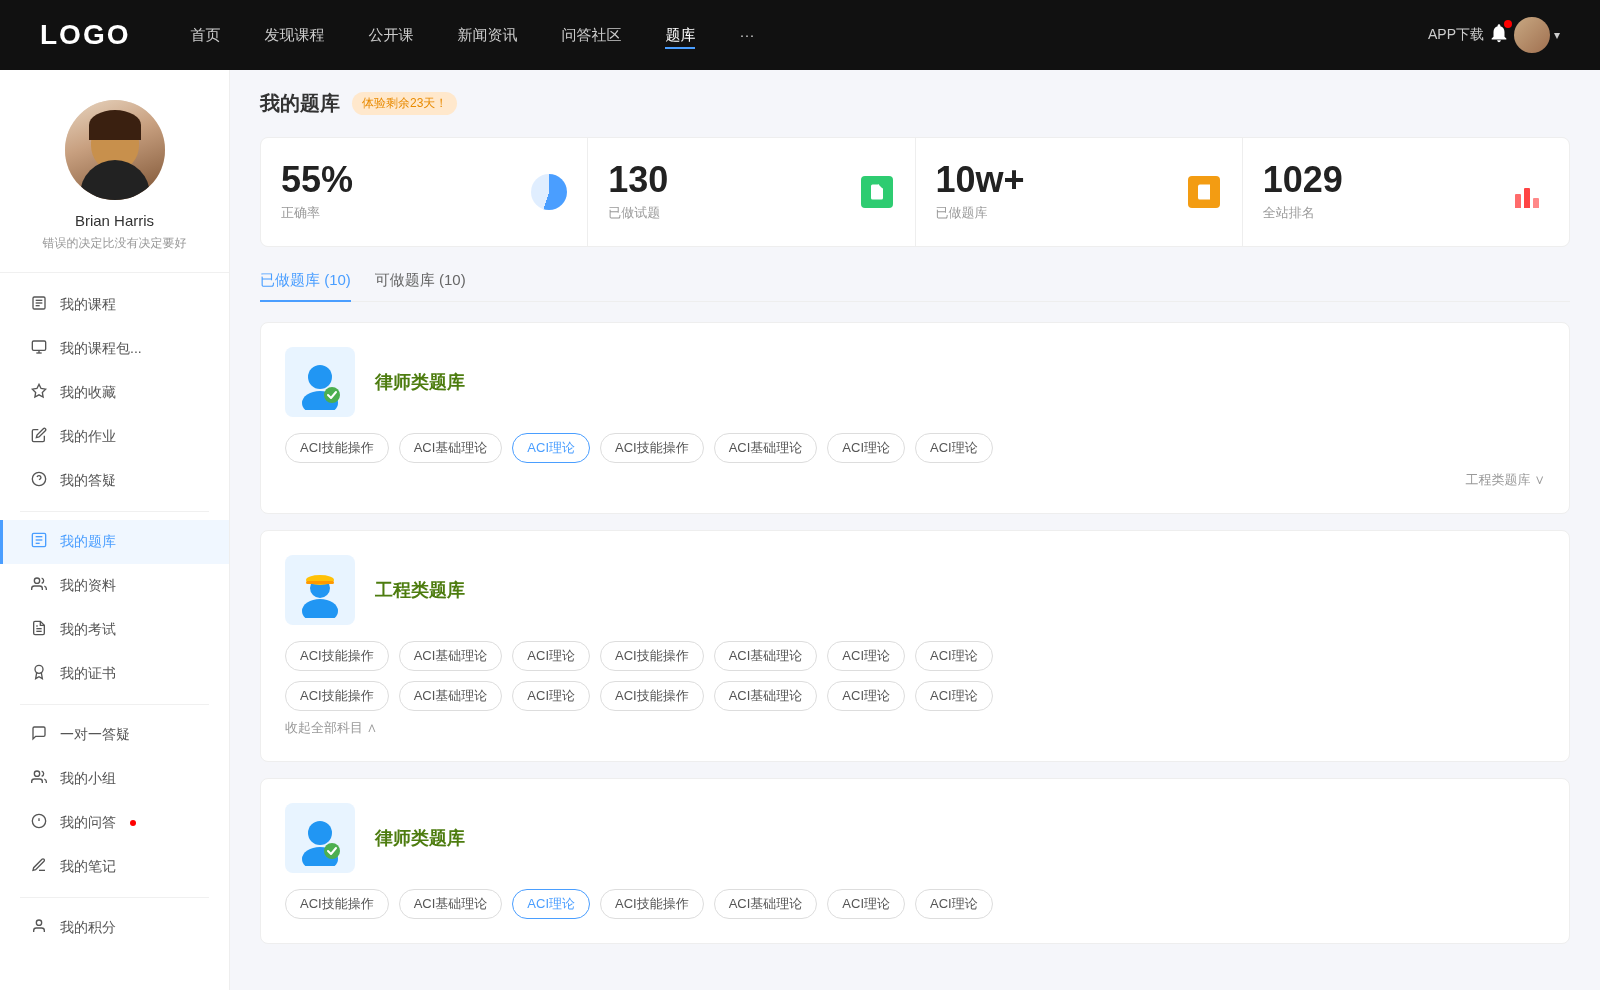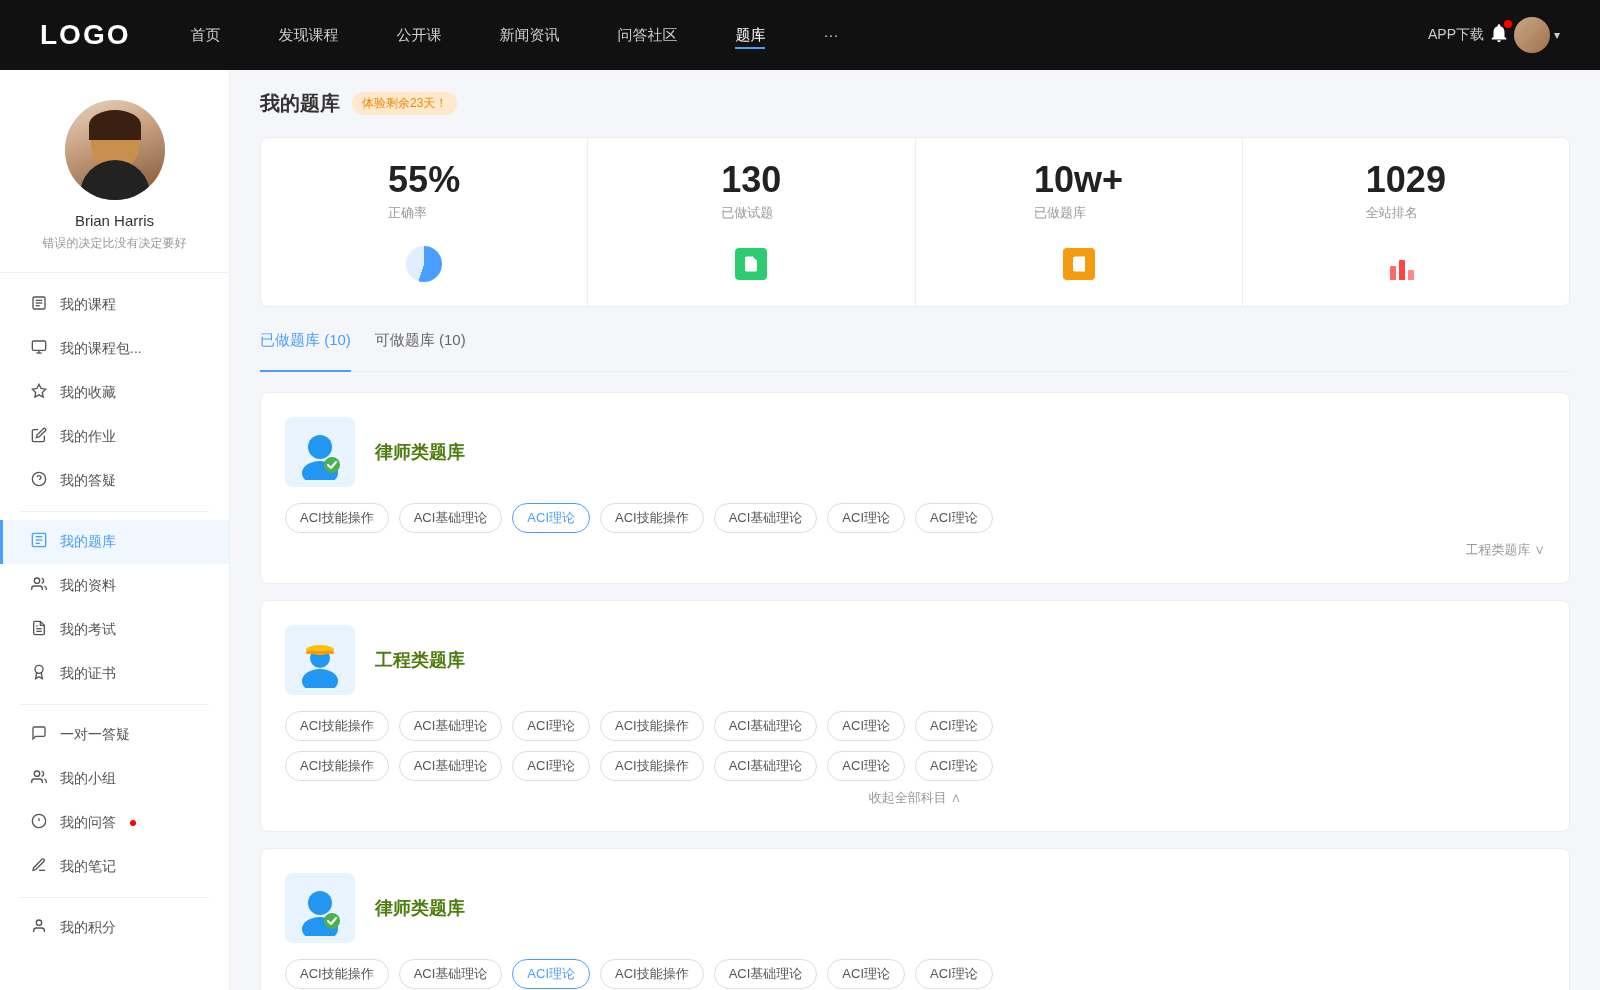--- a/index.html
+++ b/index.html
@@ -19,21 +19,21 @@
     }
     .topnav-logo {
       font-size: 28px;
       font-weight: bold;
       color: white;
       margin-right: 60px;
       letter-spacing: 2px;
     }
     .topnav-menu {
       display: flex;
-      gap: 58px;
+      gap: 44px;
       flex: 1;
     }
     .topnav-menu-item {
       color: #ccc;
       cursor: pointer;
       font-size: 15px;
       padding: 4px 0;
       white-space: nowrap;
     }
     .topnav-menu-item.active {
@@ -188,22 +188,21 @@
       border: 1px solid #eee;
       border-radius: 8px;
       overflow: hidden;
       margin-bottom: 24px;
     }
     .stat-card {
       background: white;
       padding: 24px 20px;
       display: flex;
       align-items: center;
-      gap: 24px;
-      flex-direction: column;
+      gap: 16px;
     }
     .stat-text { flex: 1; }
     .stat-number {
       font-size: 36px;
       font-weight: 700;
       color: #222;
       line-height: 1;
       margin-bottom: 6px;
     }
     .stat-label {
@@ -221,21 +220,21 @@
     .tabs-bar {
       display: flex;
       gap: 24px;
       margin-bottom: 20px;
       border-bottom: 1px solid #eee;
       padding-bottom: 0;
     }
     .tab-item {
       font-size: 15px;
       color: #666;
-      padding-bottom: 20px;
+      padding-bottom: 10px;
       cursor: pointer;
       border-bottom: 2px solid transparent;
       margin-bottom: -1px;
     }
     .tab-item.active {
       color: #4a9eff;
       border-bottom-color: #4a9eff;
       font-weight: 500;
     }
 
@@ -290,21 +289,21 @@
       color: #999;
       font-size: 13px;
       cursor: pointer;
       text-align: right;
       margin-top: 8px;
     }
     .collapse-link {
       color: #999;
       font-size: 13px;
       cursor: pointer;
-      text-align: center;
+      text-align: left;
       margin-top: 8px;
     }
     .tags-row-second {
       margin-top: 10px;
     }
 
     
     .pie-circle {
       width: 36px; height: 36px;
       border-radius: 50%;

